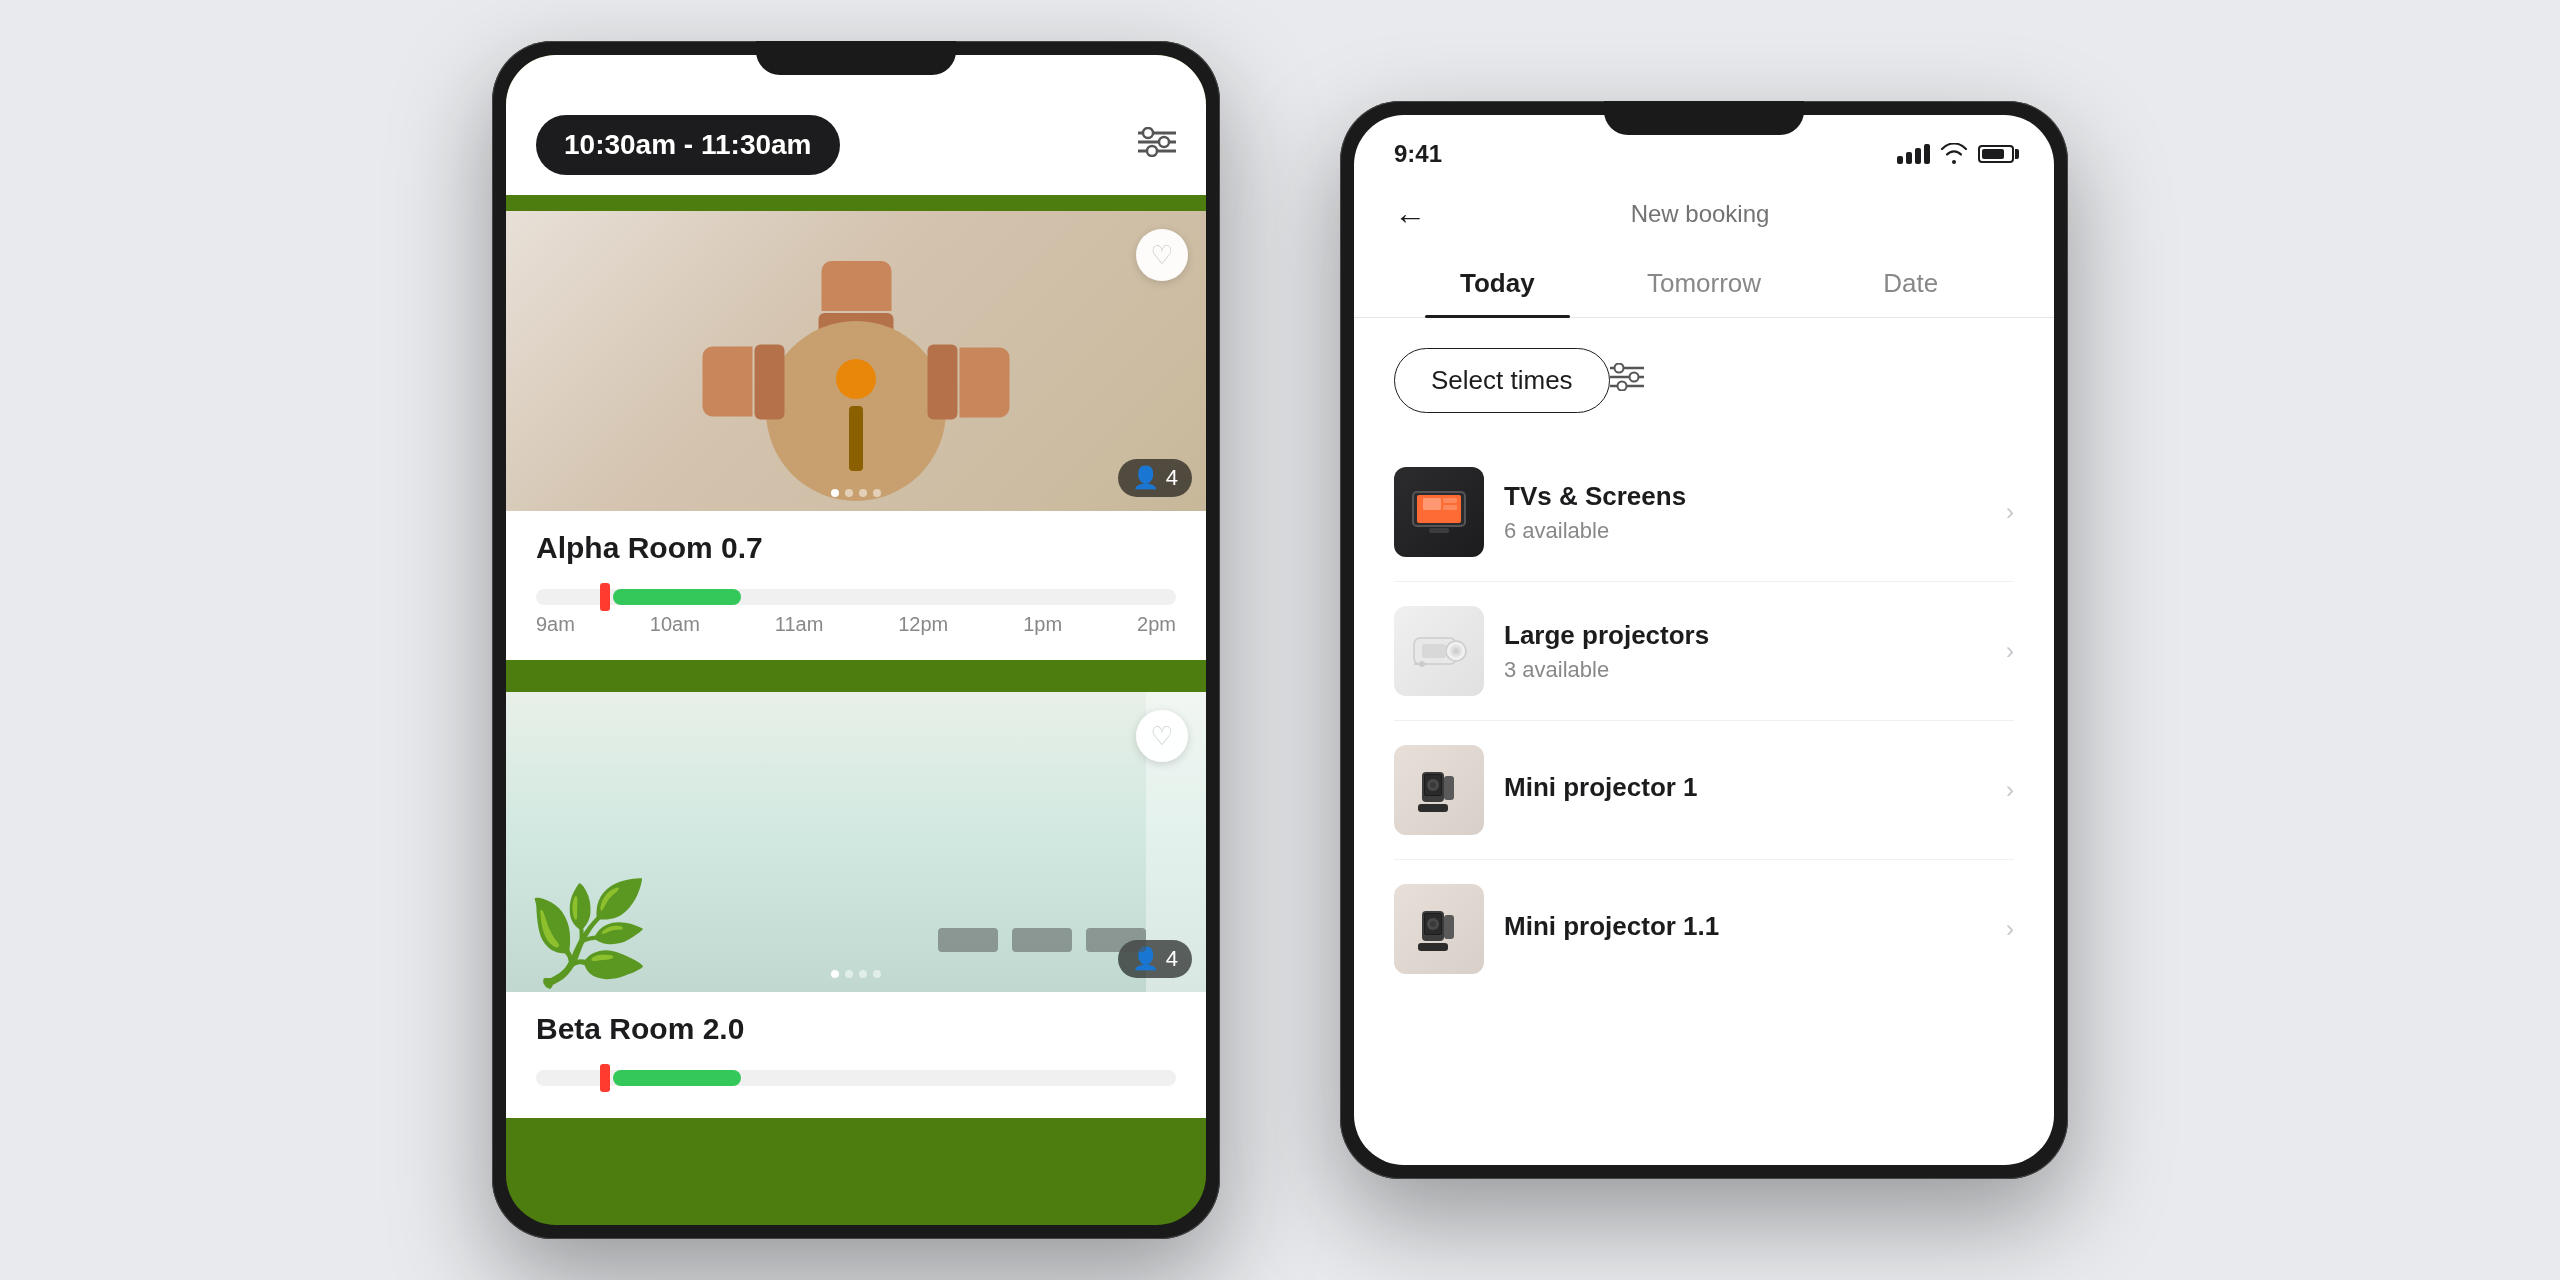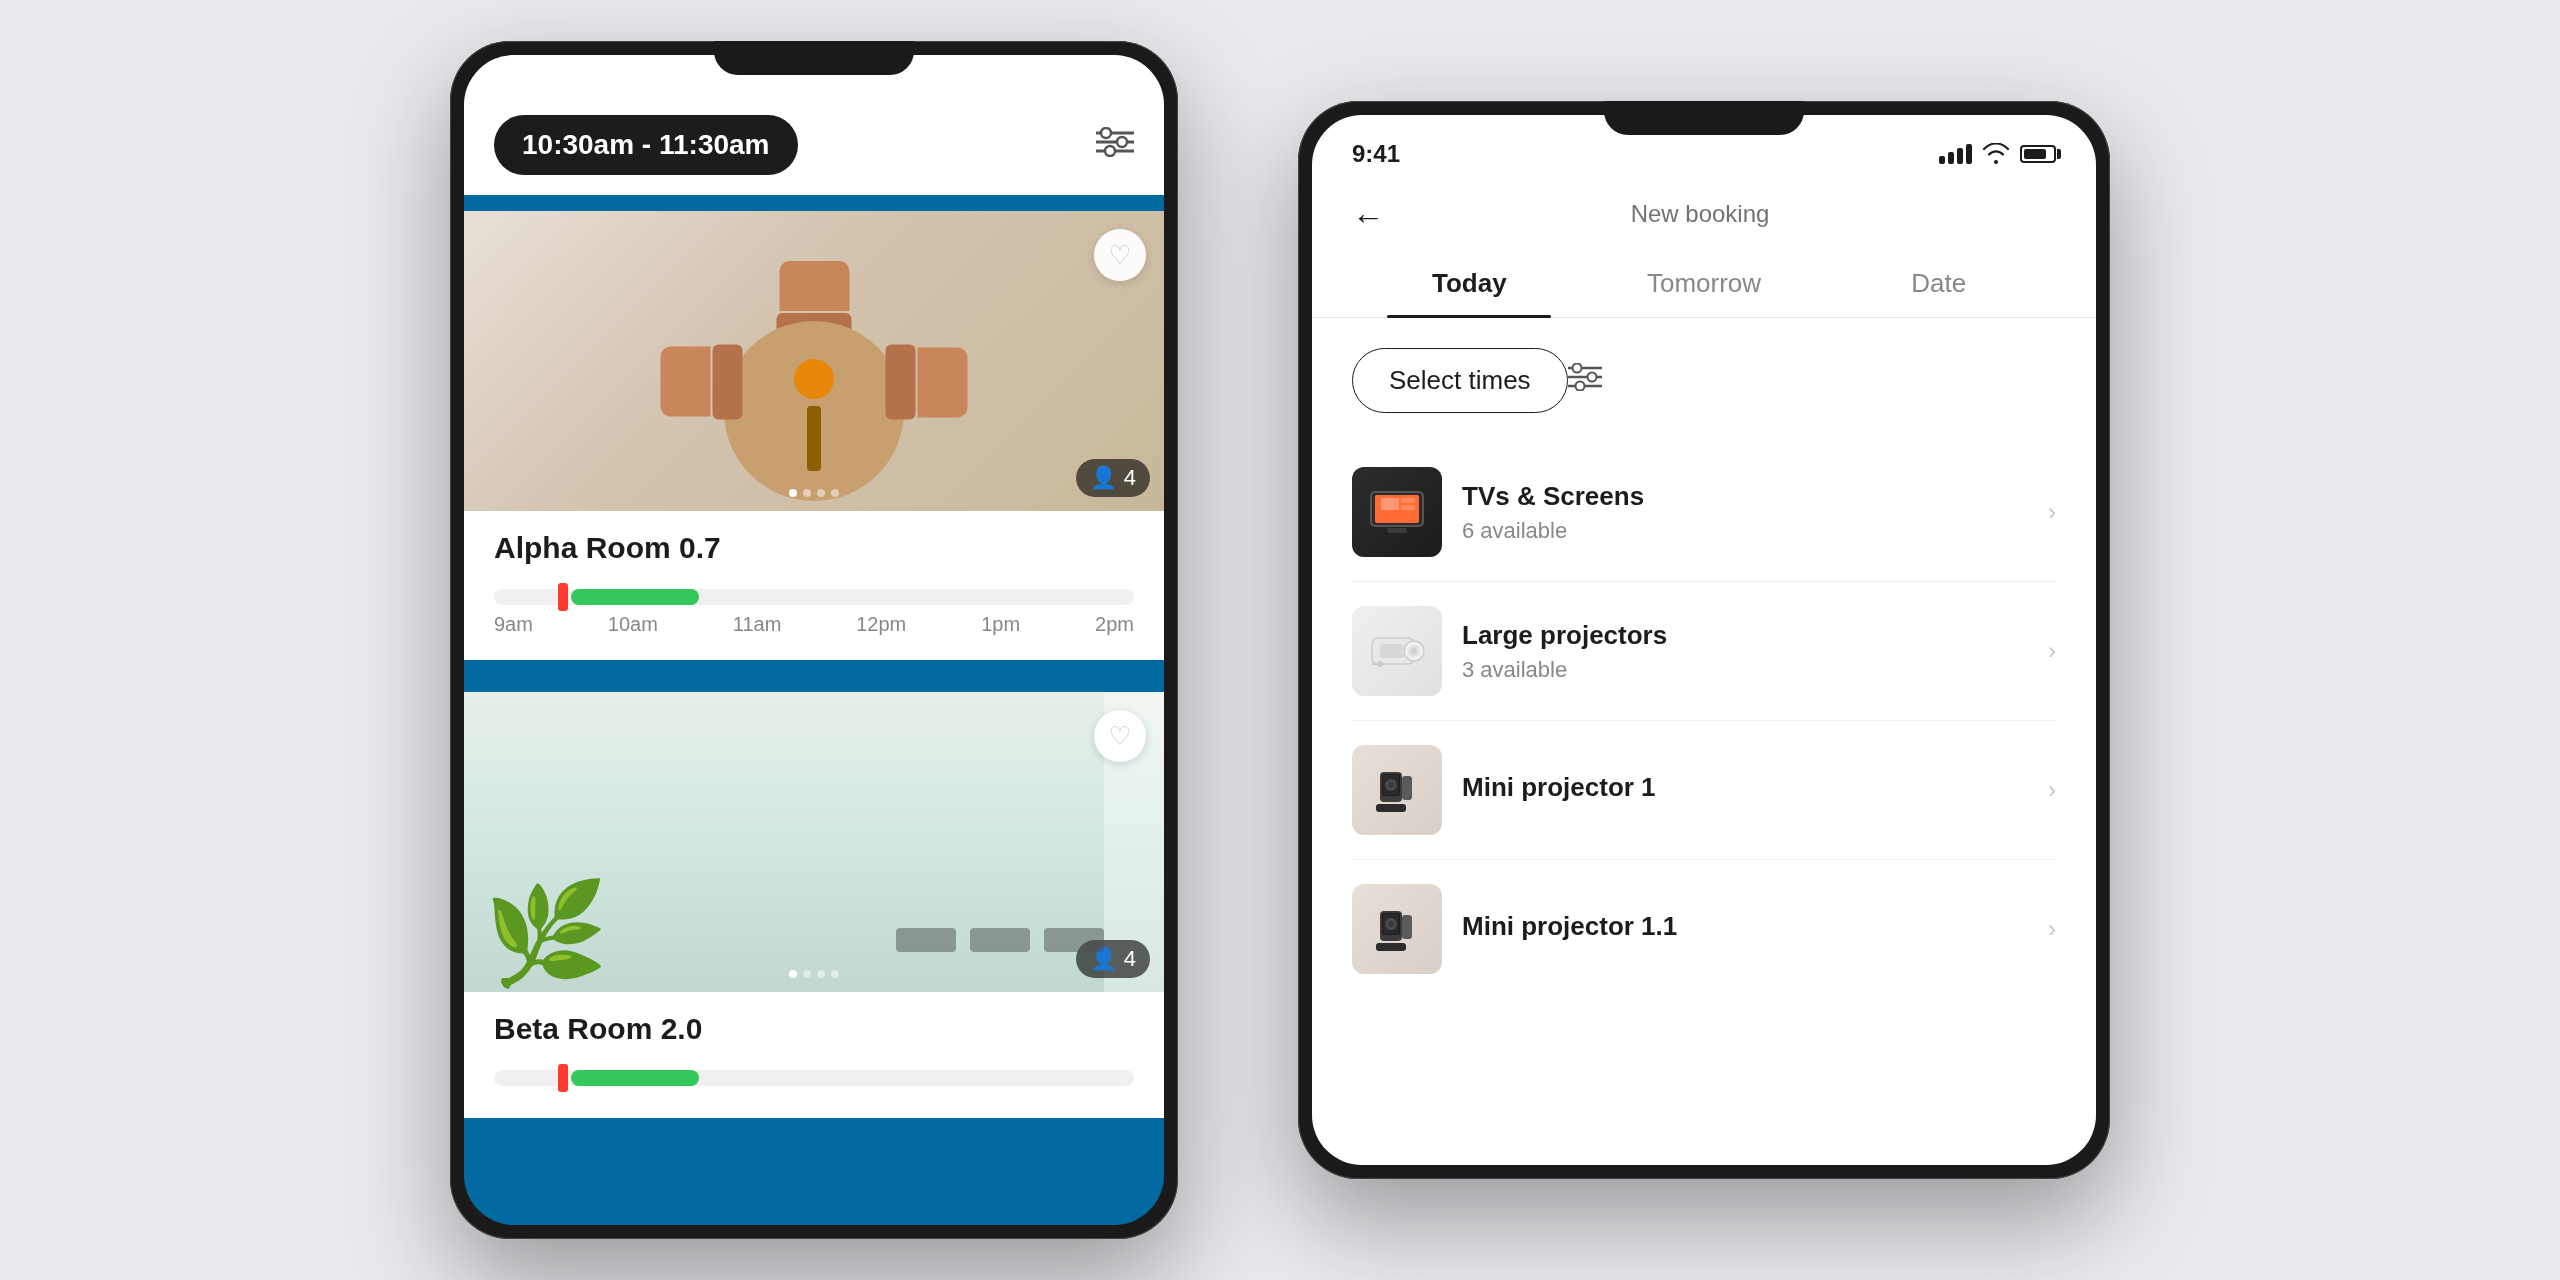--- a/index.html
+++ b/index.html
@@ -33,42 +33,42 @@
     }
 
     
     .phone-1 .phone-inner {
       width: 700px;
       height: 1170px;
     }
 
     
     .phone-2 .phone-inner {
-      width: 784px;
+      width: 700px;
       height: 1050px;
     }
 
     
     .notch {
       position: absolute;
       top: 0;
       left: 50%;
       transform: translateX(-50%);
       width: 200px;
       height: 34px;
       background: #1a1a1a;
       border-radius: 0 0 24px 24px;
       z-index: 10;
     }
 
     
     .phone1-content {
       width: 100%;
       height: 100%;
-      background: #0369a1;
+      background: #4d7c0f;
       display: flex;
       flex-direction: column;
     }
 
     .phone1-header {
       background: #fff;
       padding: 60px 30px 20px 30px;
       display: flex;
       align-items: center;
       justify-content: space-between;

